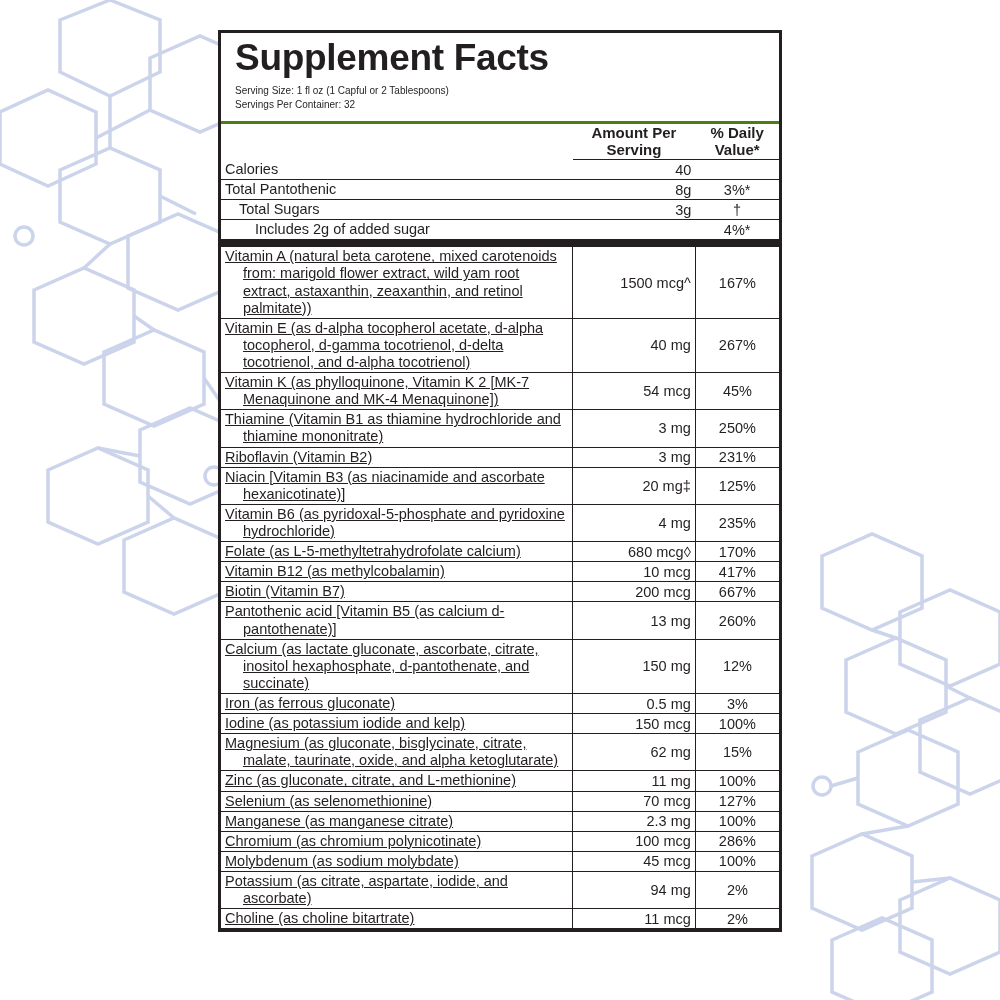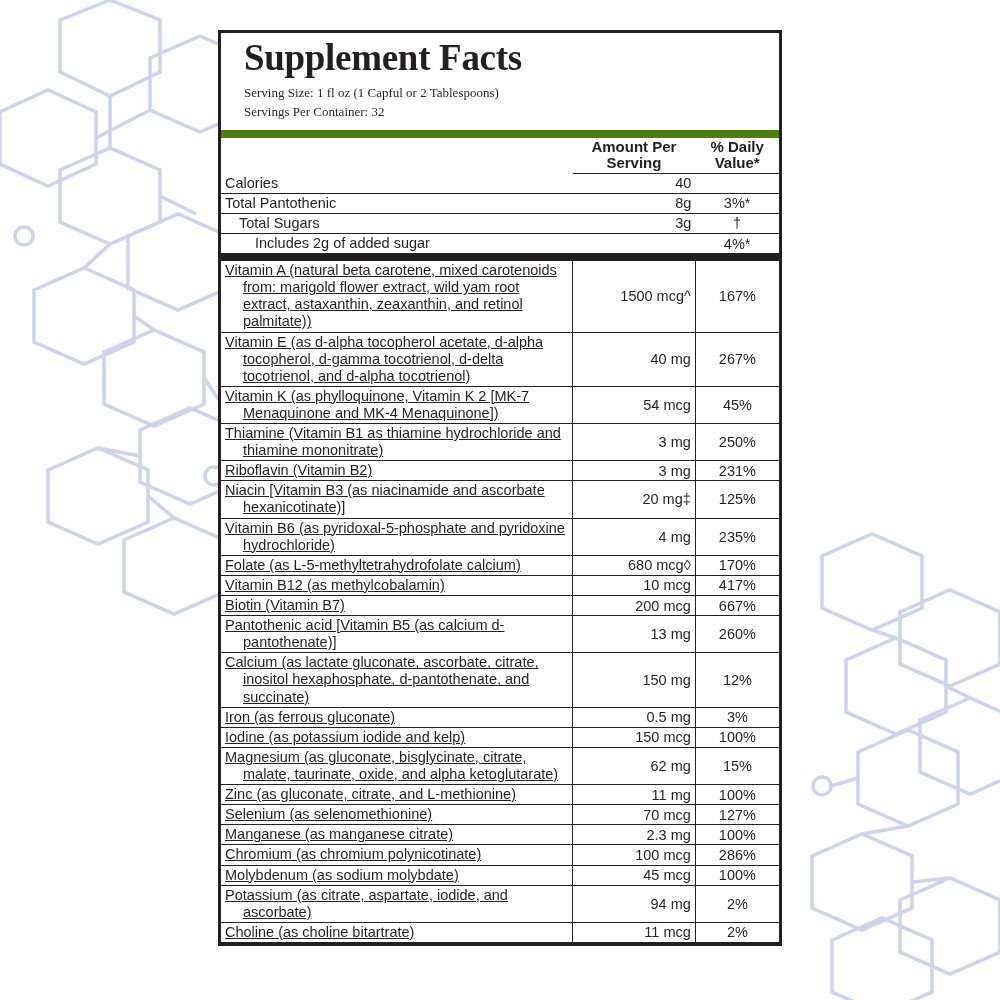--- a/index.html
+++ b/index.html
@@ -30,33 +30,32 @@
     position: absolute;
     left: 218px;
     top: 30px;
     width: 564px;
     background: #ffffff;
     border: 3px solid #231f20;
     box-sizing: border-box;
   }
 
   .title-block {
-    padding: 6px 14px 8px 23px;
-    border-bottom: 8px solid #4d7c0f;
-    font-family: Liberation Serif, serif;
+    padding: 6px 14px 8px 14px;
+    border-bottom: 3px solid #4d7c0f;
   }
   .sf-title {
     font-size: 37px;
     font-weight: bold;
     letter-spacing: -0.3px;
     line-height: 1.05;
     margin: 0 0 6px 0;
   }
   .serving-line {
-    font-size: 13px;
+    font-size: 10px;
     line-height: 1.45;
   }
 
   table.facts {
     width: 100%;
     border-collapse: collapse;
     font-size: 14.5px;
   }
   table.facts td {
     padding: 1px 4px;

